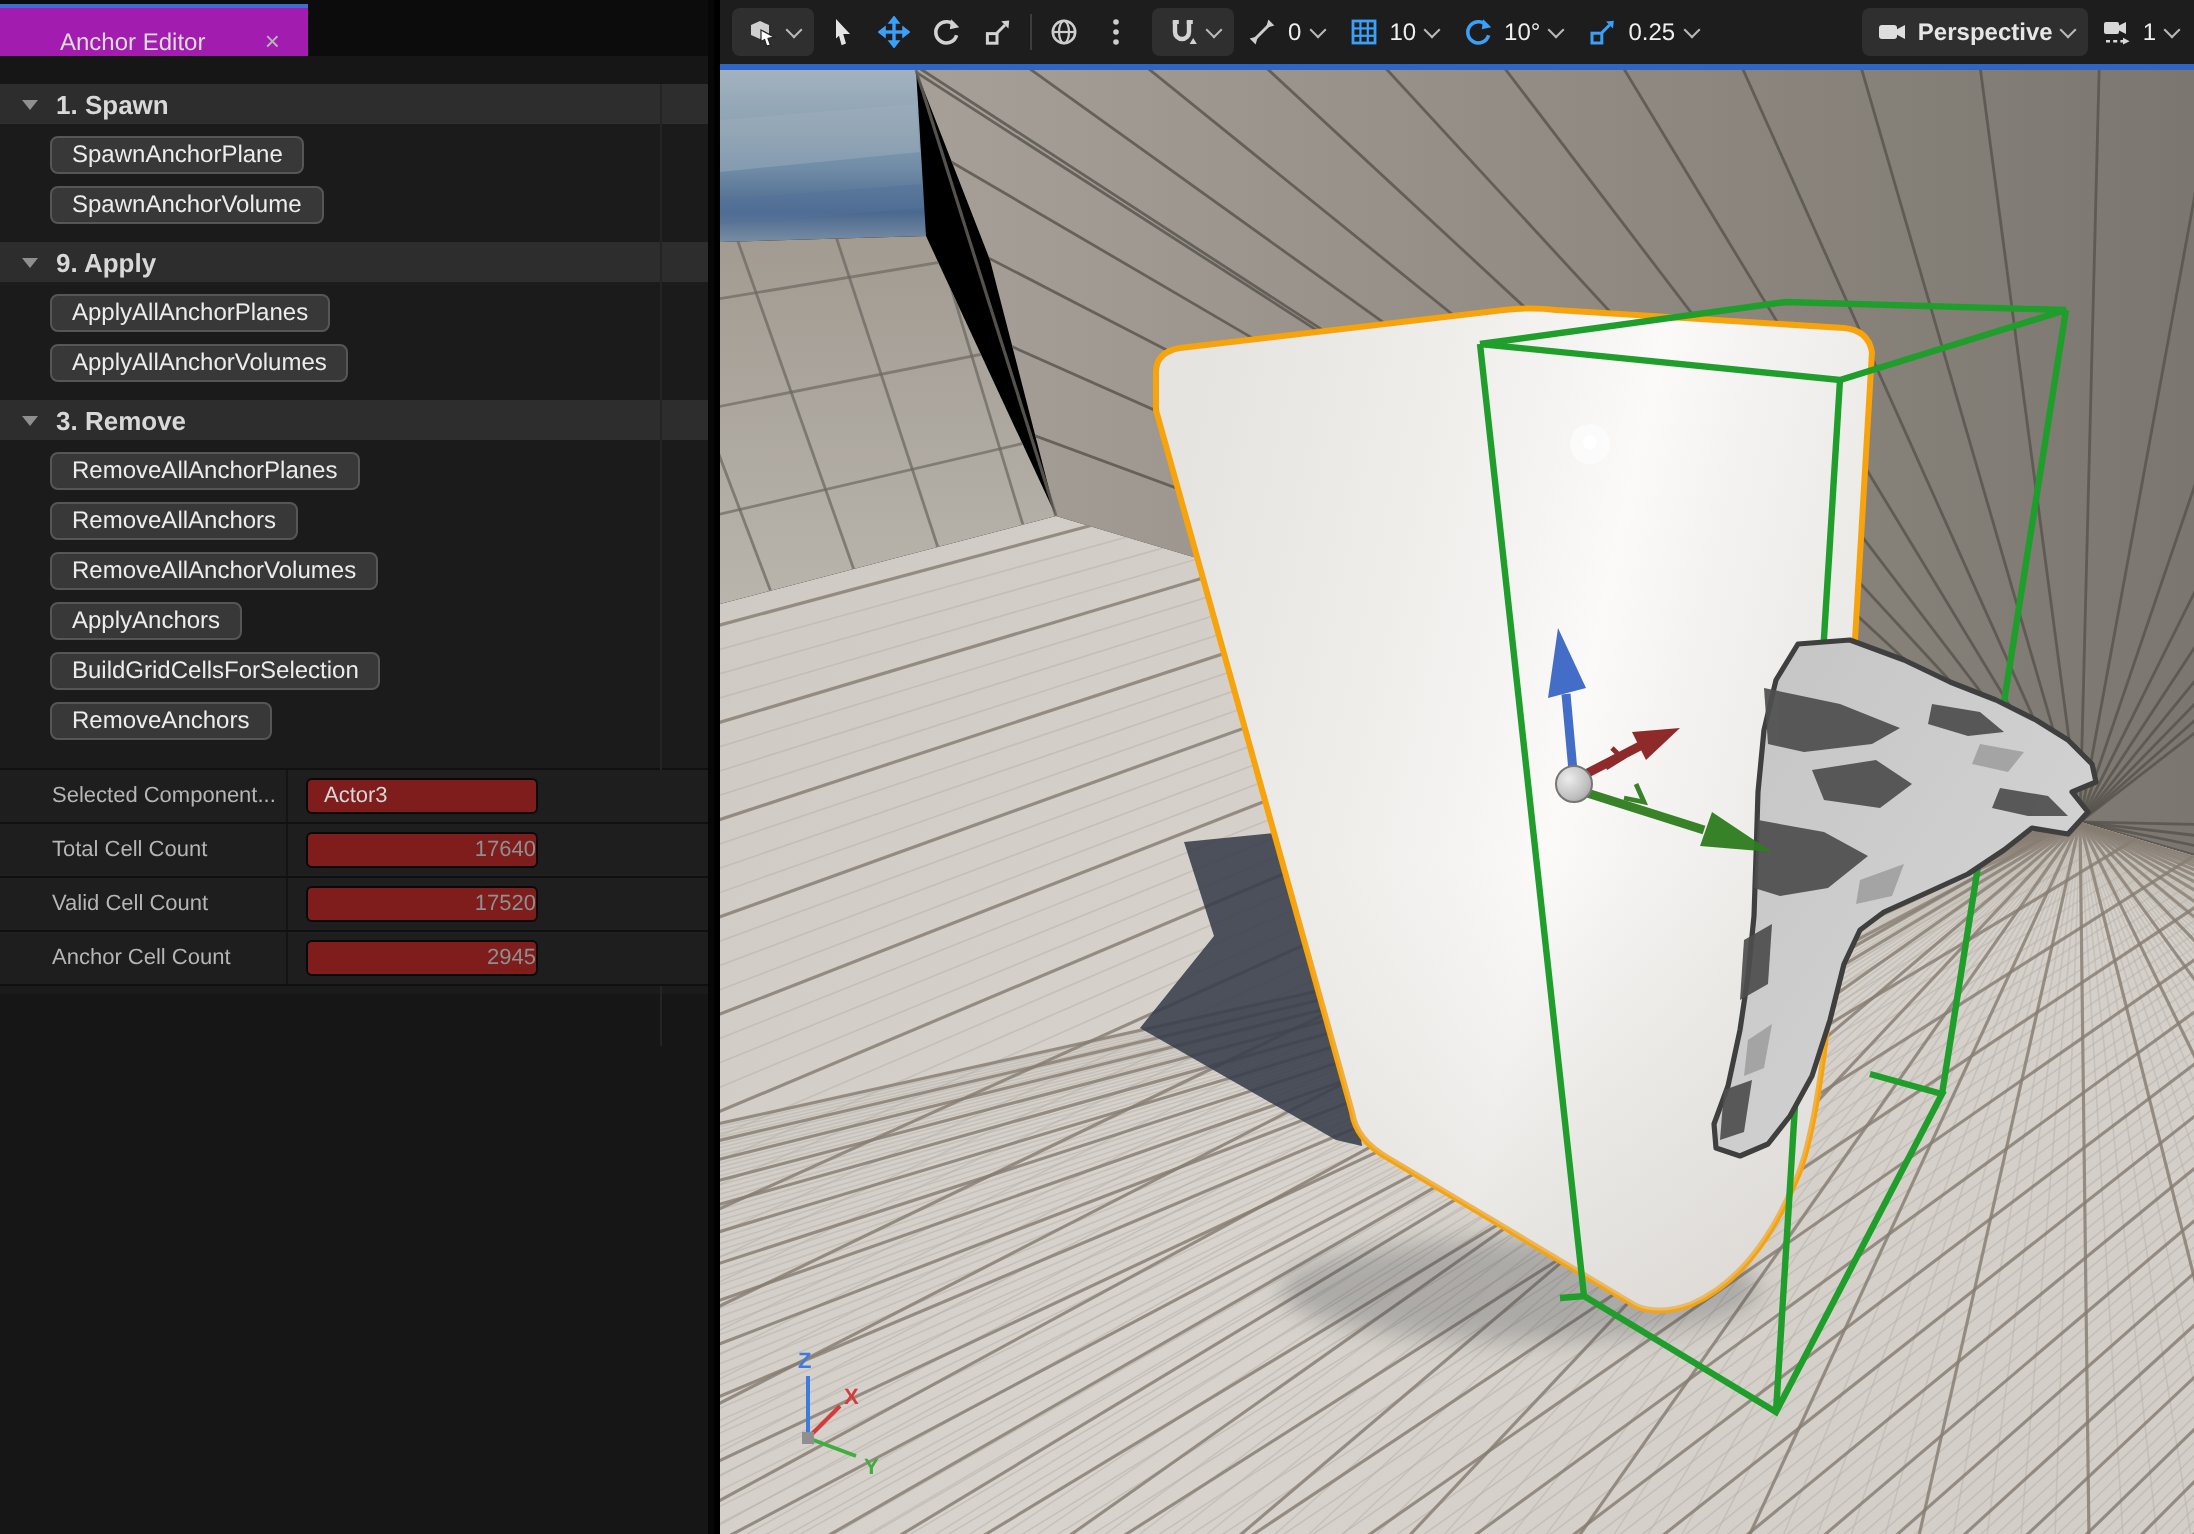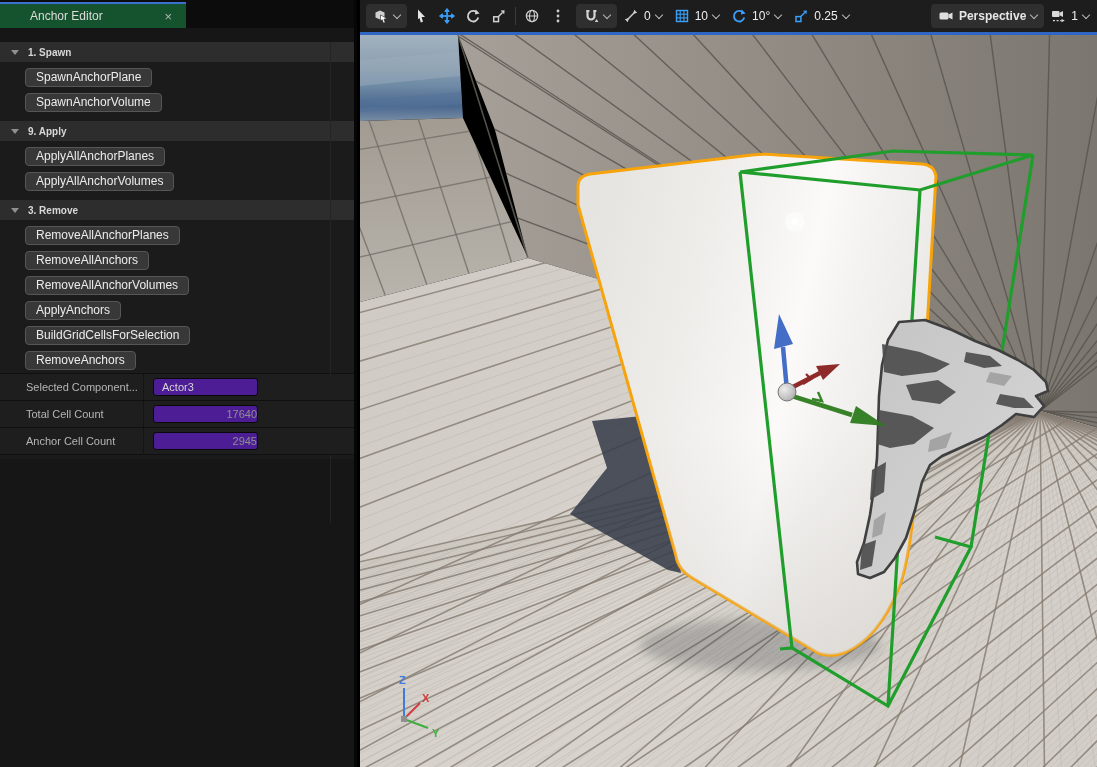--- a/index.html
+++ b/index.html
@@ -3,35 +3,35 @@
 <meta charset="utf-8">
 <style>
   html,body{margin:0;padding:0;}
   body{
     width:1097px;height:767px;position:relative;background:#000;overflow:hidden;
     font-family:"Liberation Sans",sans-serif;-webkit-font-smoothing:antialiased;
   }
   
   .left-panel{position:absolute;left:0;top:0;width:357px;height:767px;background:#161616;border-right:3px solid #060606;box-sizing:border-box;}
   .tabbar{height:28px;background:#0c0c0c;position:relative;}
-  .tab{position:absolute;left:0;top:2px;width:186px;height:26px;background:#14532d;border-top:2px solid #3a6fd0;box-sizing:border-box;display:flex;align-items:center;}
+  .tab{position:absolute;left:0;top:2px;width:154px;height:26px;background:#a21caf;border-top:2px solid #3a6fd0;box-sizing:border-box;display:flex;align-items:flex-end;}
   .tab-title{color:#dcdcdc;font-size:12px;margin-left:30px;flex:1;}
   .tab-close{color:#b5b5b5;font-size:13px;margin-right:14px;cursor:pointer;}
   .panel-body{position:relative;background:#1b1b1b;padding-bottom:4px;}
   .panel-rest{height:250px;background:#161616;}
   .sec-header{height:20px;background:#2d2d2d;display:flex;align-items:center;margin-top:9px;}
   .sec-header.first{margin-top:14px;}
   .tri{width:0;height:0;border-left:4px solid transparent;border-right:4px solid transparent;border-top:5px solid #8f8f8f;margin:0 9px 0 11px;}
-  .sec-title{color:#d8d8d8;font-size:10px;font-weight:bold;text-align:center;}
+  .sec-title{color:#d8d8d8;font-size:13px;font-weight:bold;text-align:center;}
   .pbtn{display:block;margin:6px 0 0 25px;height:19px;line-height:17px;background:#383838;border:1px solid #565656;border-radius:4px;color:#ececec;font-family:Liberation Sans, sans-serif;font-size:12px;padding:0 10px;cursor:pointer;}
-  .props{margin-top:3px;border-top:1px solid #101010;}
+  .props{margin-top:14px;border-top:1px solid #101010;}
   .prop-row{position:relative;height:26px;background:#1e1e1e;border-bottom:1px solid #101010;}
   .prop-label{position:absolute;left:26px;top:0;height:26px;line-height:26px;font-size:11px;color:#b5b5b5;}
   .prop-div{position:absolute;left:143px;top:0;height:26px;width:1px;background:#141414;}
-  .prop-field{position:absolute;left:153px;top:4px;width:105px;height:18px;background:#4c1d95;border:1px solid #090909;border-radius:3px;box-sizing:border-box;line-height:16px;font-size:11px;padding-left:8px;color:#d6d6d6;}
+  .prop-field{position:absolute;left:153px;top:4px;width:116px;height:18px;background:#7f1d1d;border:1px solid #090909;border-radius:3px;box-sizing:border-box;line-height:16px;font-size:11px;padding-left:8px;color:#d6d6d6;}
   .prop-field.muted{color:#8f8f8f;text-align:right;}
   .panel-vline{position:absolute;left:330px;top:0px;width:1px;height:481px;background:#242424;}
   
   .vp-toolbar{position:absolute;left:360px;top:0;width:737px;height:35px;background:#1d1d1d;box-sizing:border-box;
     border-bottom:3px solid #2f66c4;display:flex;align-items:center;padding:0 6px;color:#e6e6e6;font-size:12px;}
   .tb-pill{background:#2f2f2f;border-radius:4px;height:24px;display:flex;align-items:center;gap:5px;padding:0 7px;margin-right:6px;cursor:pointer;font-weight:bold;}
   .tb-ico{width:16px;height:16px;display:inline-block;cursor:pointer;}
   .tb-gap{width:10px;}
   .tb-sep{width:1px;height:18px;background:#3c3c3c;margin:0 8px;}
   .chev{width:5px;height:5px;border-right:1.5px solid #b9b9b9;border-bottom:1.5px solid #b9b9b9;transform:rotate(45deg);margin-top:-3px;display:inline-block;cursor:pointer;}
@@ -84,20 +84,25 @@
     <div class="props">
       <div class="prop-row">
         <span class="prop-label">Selected Component...</span>
         <span class="prop-div"></span>
         <span class="prop-field">Actor3</span>
       </div>
       <div class="prop-row">
         <span class="prop-label">Total Cell Count</span>
         <span class="prop-div"></span>
         <span class="prop-field muted">17640</span>
+      </div>
+      <div class="prop-row">
+        <span class="prop-label">Valid Cell Count</span>
+        <span class="prop-div"></span>
+        <span class="prop-field muted">17520</span>
       </div>
       <div class="prop-row">
         <span class="prop-label">Anchor Cell Count</span>
         <span class="prop-div"></span>
         <span class="prop-field muted">2945</span>
       </div>
     </div>
   </div>
   <div class="panel-rest"></div>
 </div>

